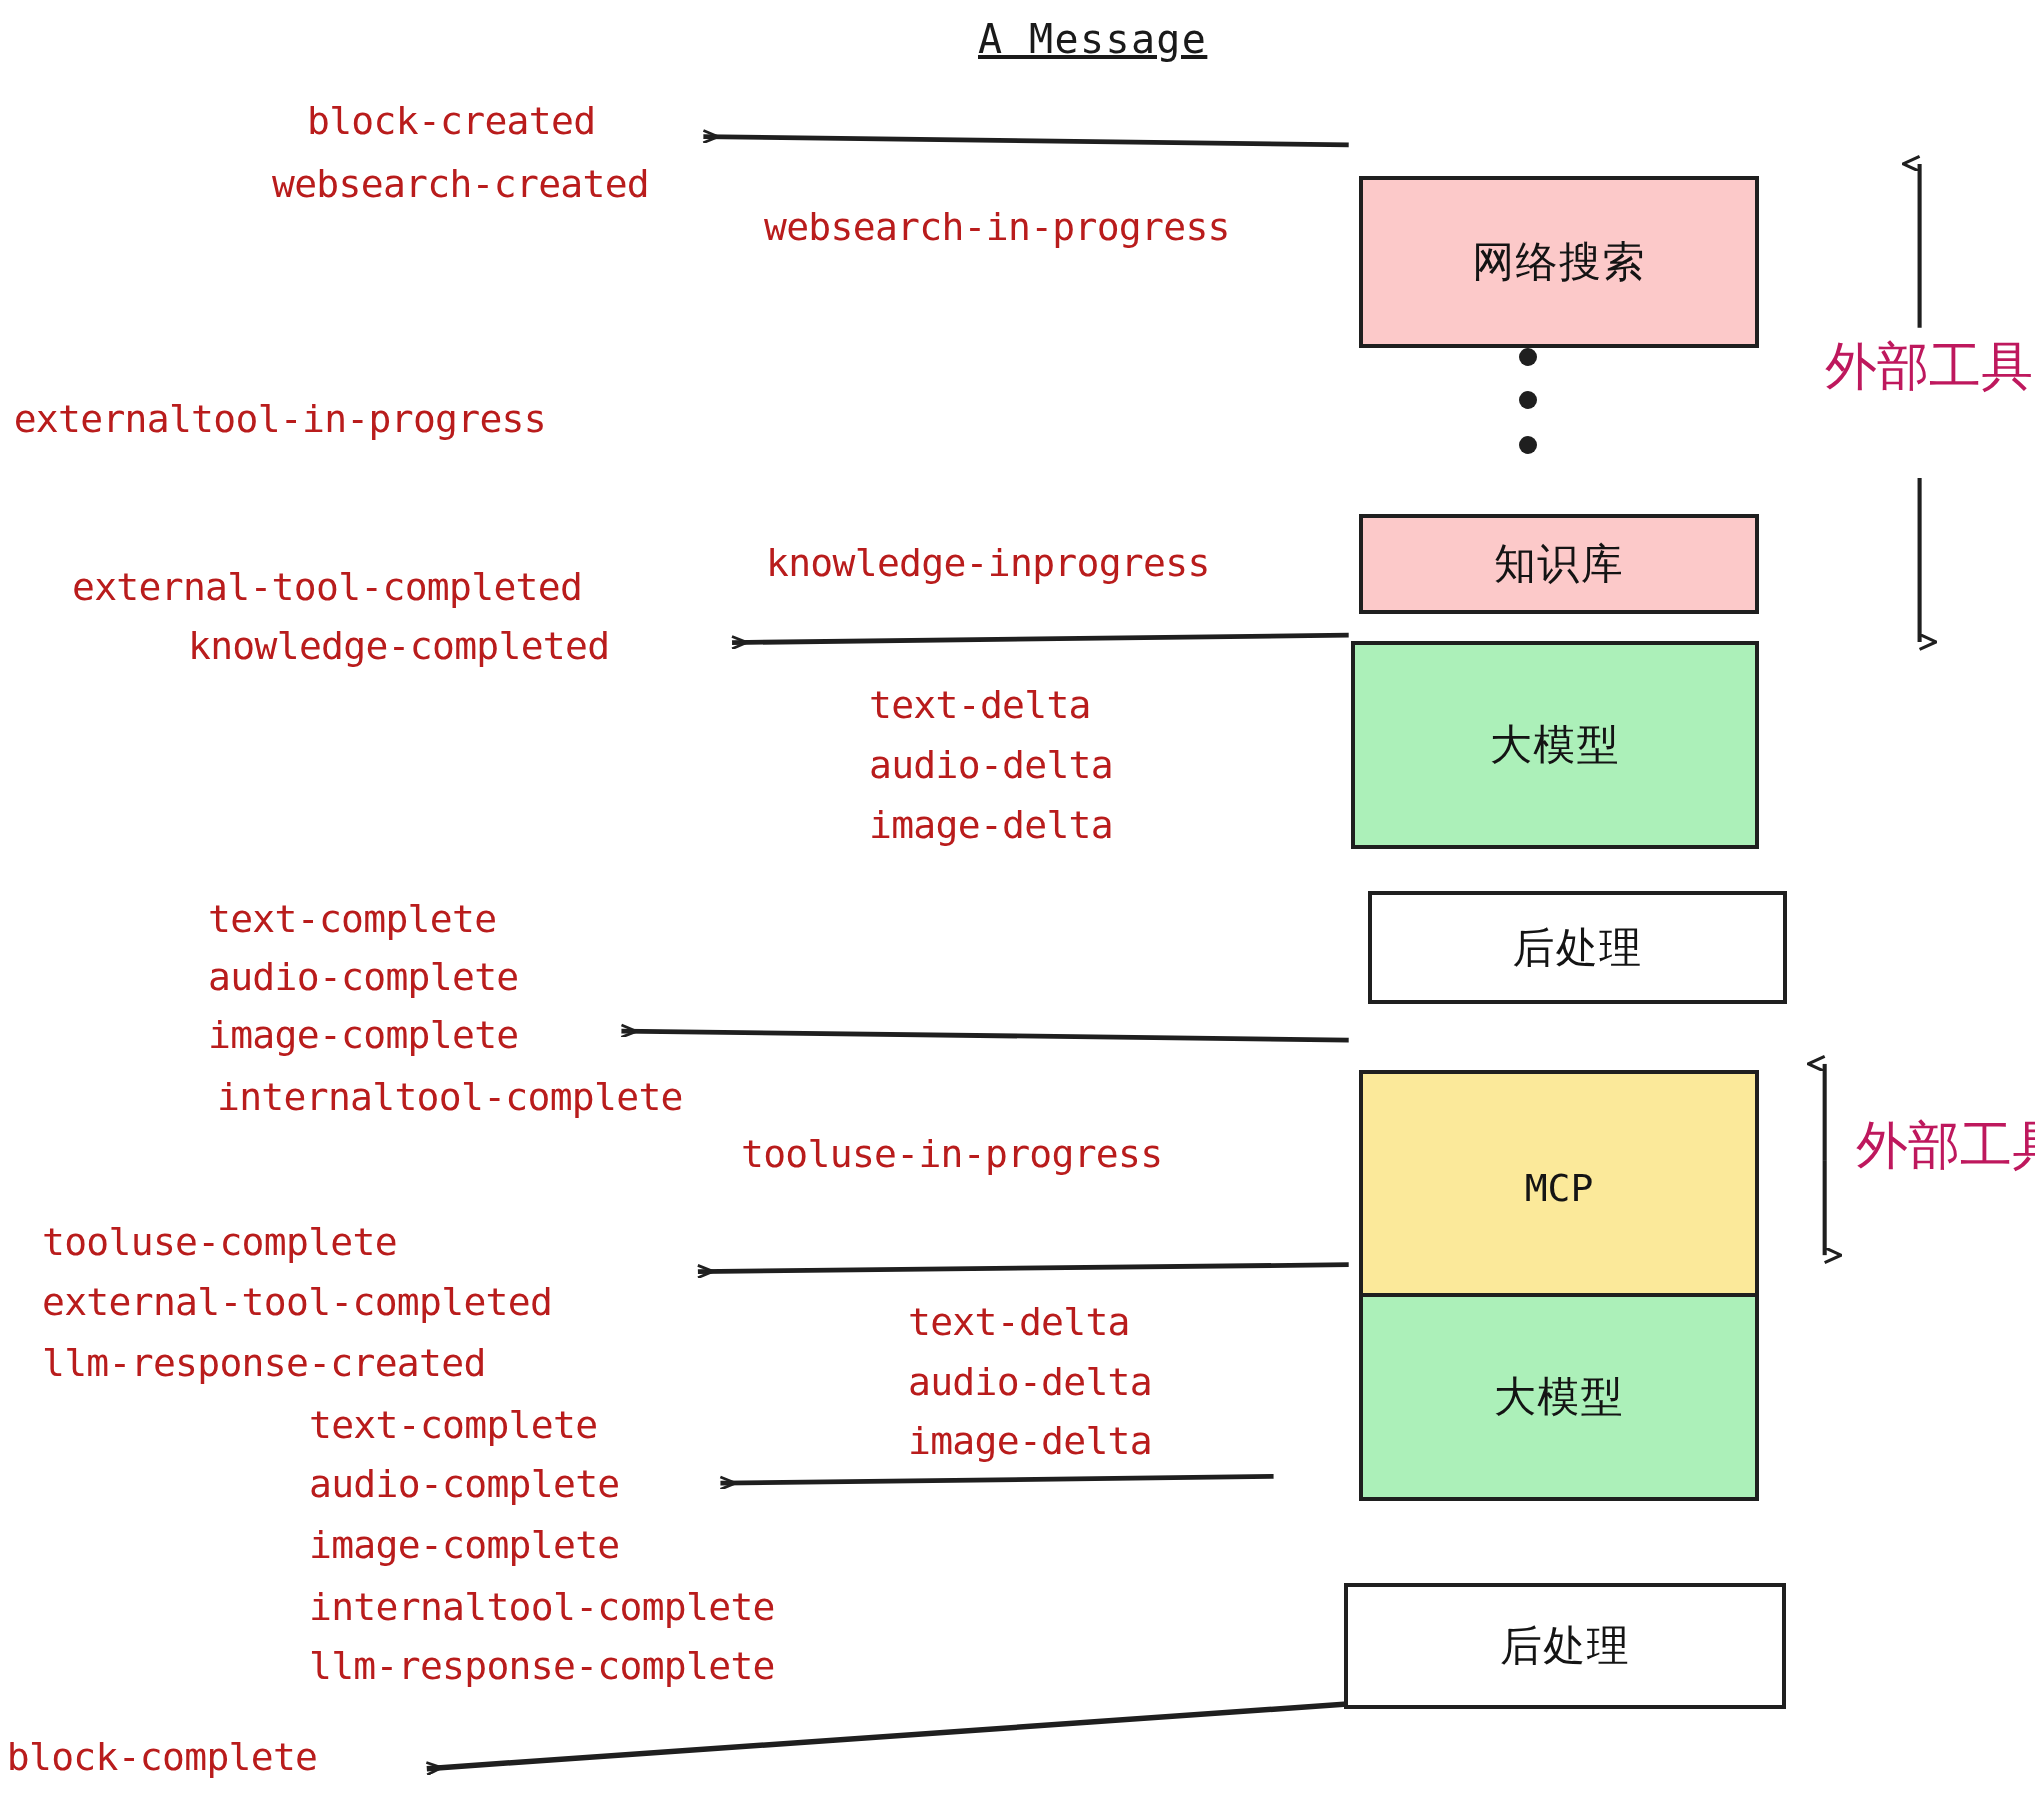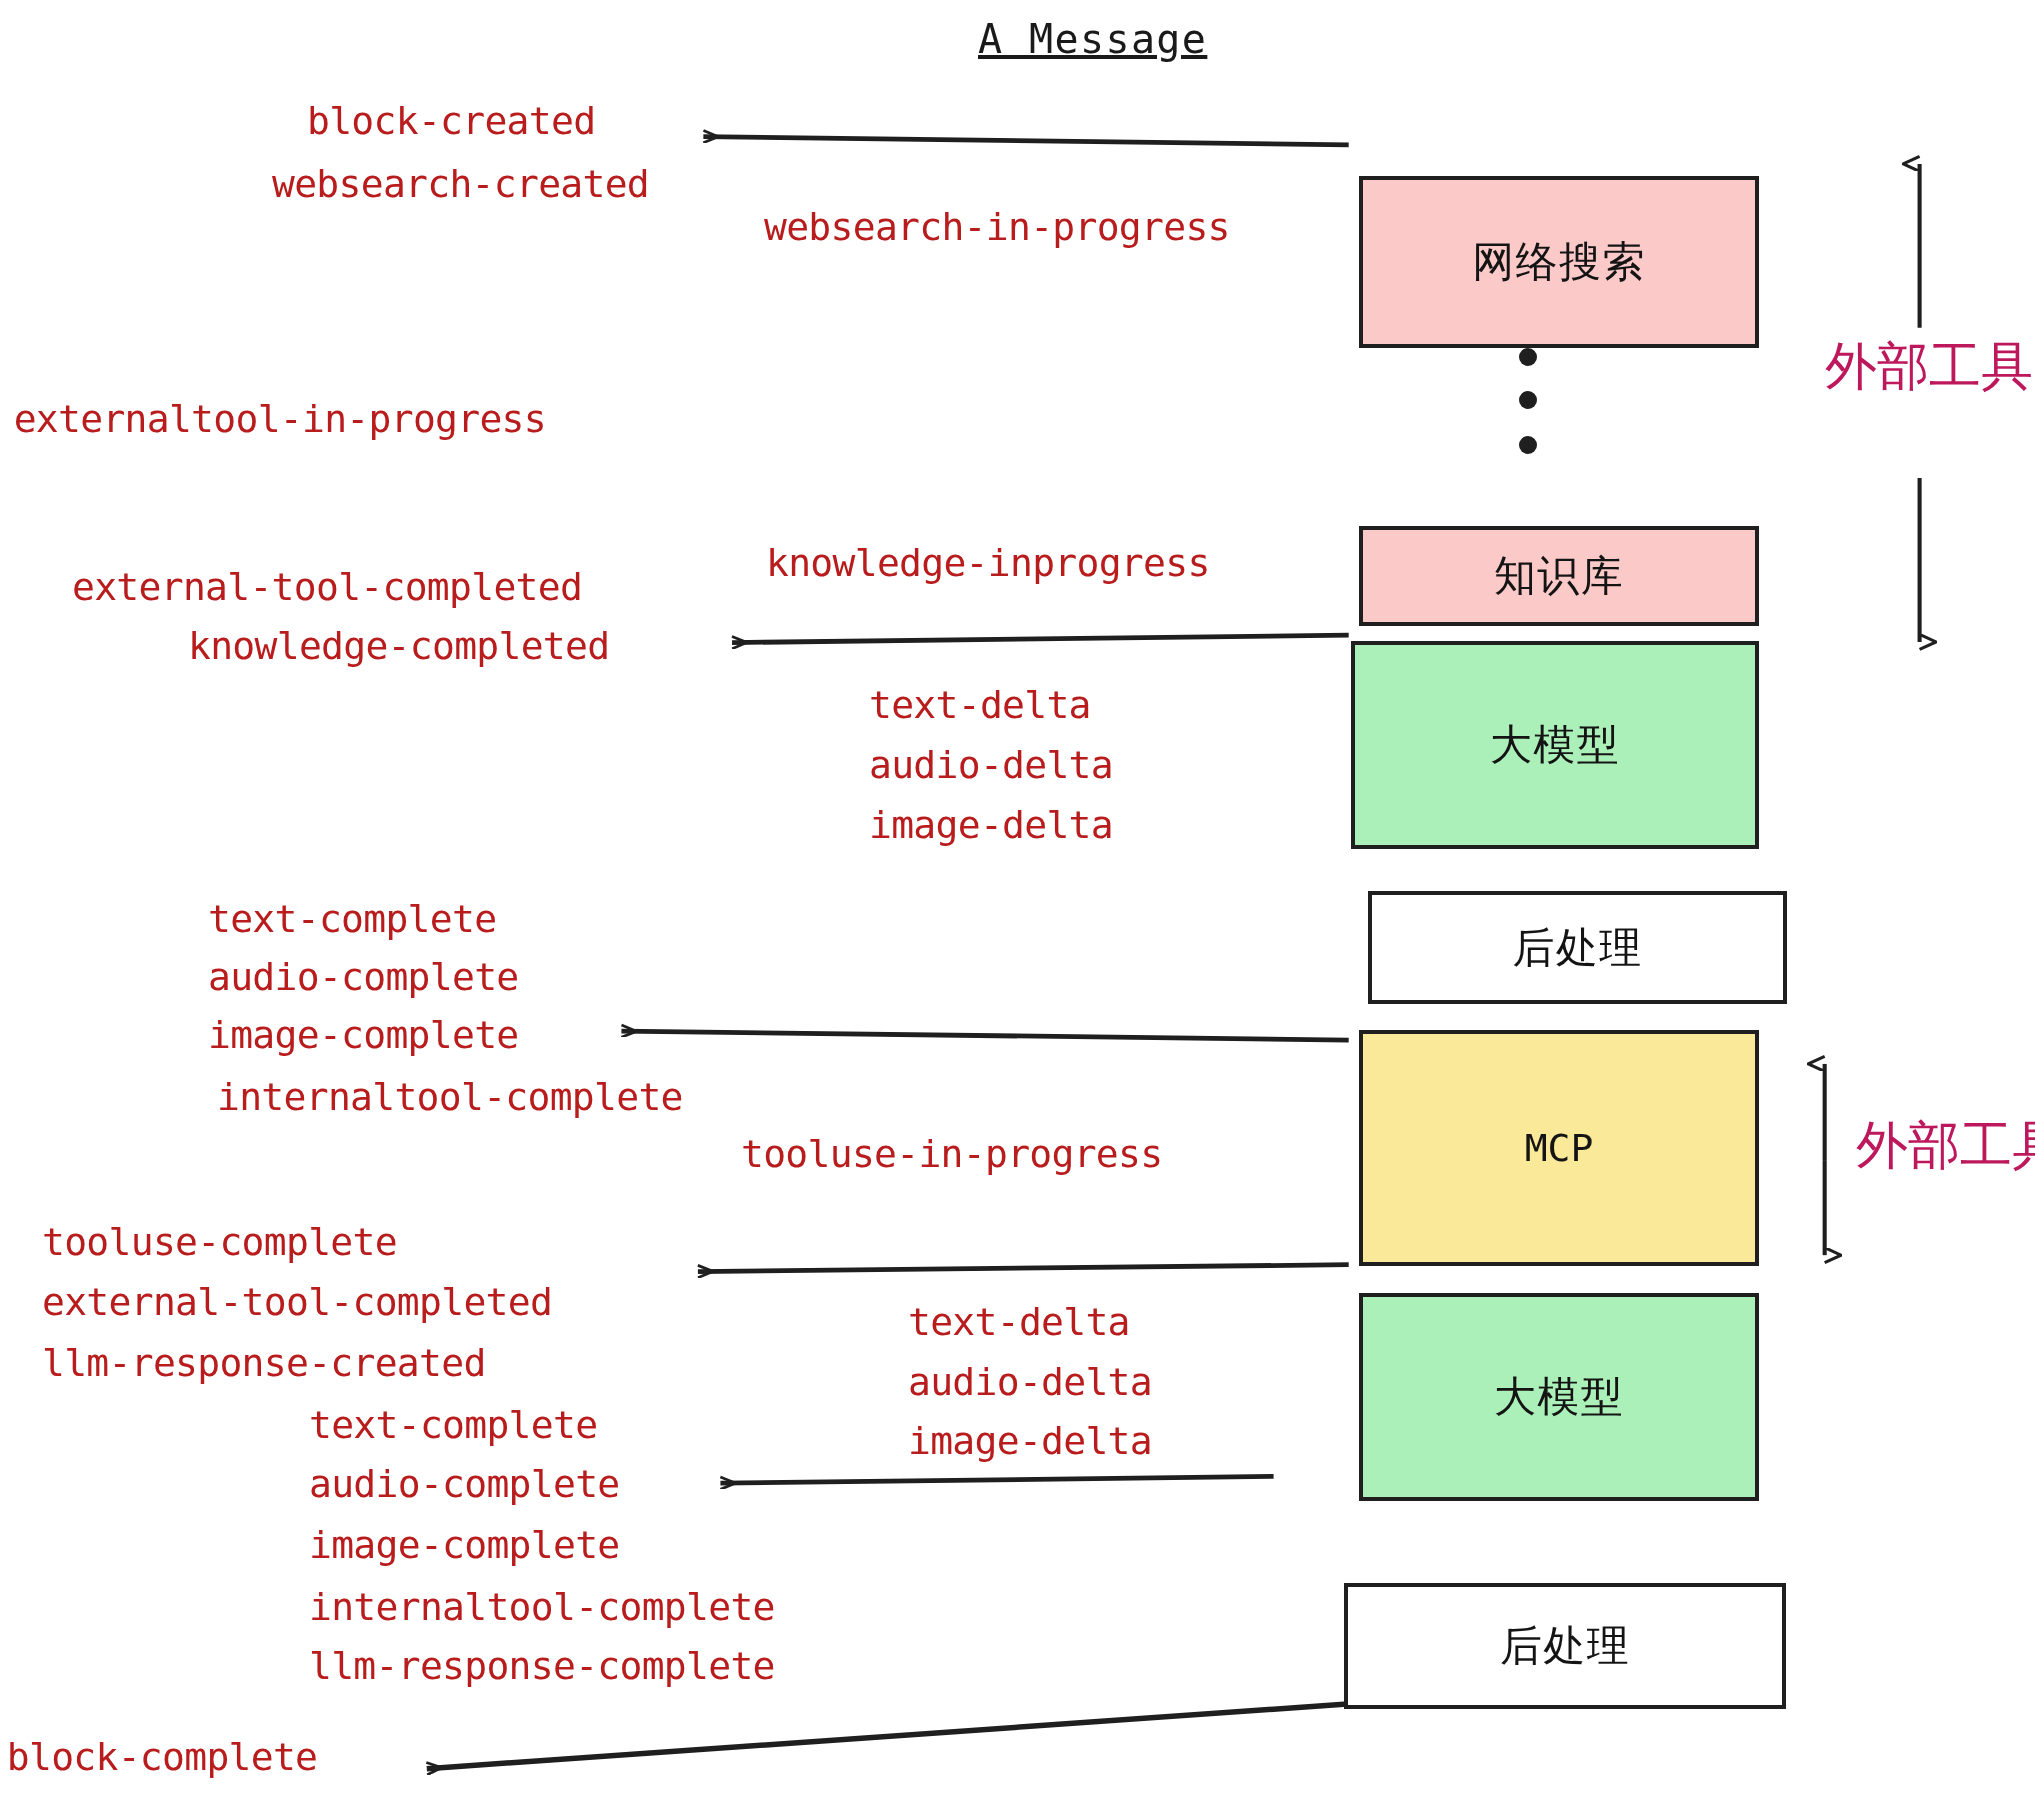--- a/index.html
+++ b/index.html
@@ -95,27 +95,27 @@
 
     <line x1="2811" y1="480" x2="2811" y2="240" stroke="#1f1f1f" stroke-width="6" marker-end="url(#ahU)"></line>
     <line x1="2811" y1="700" x2="2811" y2="940" stroke="#1f1f1f" stroke-width="6" marker-end="url(#ahU)"></line>
 
     <line x1="2672" y1="1700" x2="2672" y2="1558" stroke="#1f1f1f" stroke-width="6" marker-end="url(#ahU)"></line>
     <line x1="2672" y1="1700" x2="2672" y2="1838" stroke="#1f1f1f" stroke-width="6" marker-end="url(#ahU)"></line>
   </svg>
 
   <div class="box" style="left:1359px; top:176px; width:400px; height:172px; background:#FCC9C9;">网络搜索</div>
 
-  <div class="box" style="left:1359px; top:514px; width:400px; height:100px; background:#FCC9C9;margin-top:12px;">知识库</div>
+  <div class="box" style="left:1359px; top:514px; width:400px; height:100px; background:#FCC9C9;">知识库</div>
 
   <div class="box" style="left:1351px; top:641px; width:408px; height:208px; background:#ACF0B9;">大模型</div>
 
   <div class="box" style="left:1368px; top:891px; width:419px; height:113px; background:#FFFFFF;">后处理</div>
 
-  <div class="box mono" style="left:1359px; top:1030px; width:400px; height:236px; background:#FBE99A;">MCP</div>
+  <div class="box mono" style="left:1359px; top:1070px; width:400px; height:236px; background:#FBE99A;">MCP</div>
 
   <div class="box" style="left:1359px; top:1293px; width:400px; height:208px; background:#ACF0B9;">大模型</div>
 
   <div class="box" style="left:1344px; top:1583px; width:442px; height:126px; background:#FFFFFF;">后处理</div>
 
   <div class="dot" style="left:1519px; top:348px;"></div>
   <div class="dot" style="left:1519px; top:391px;"></div>
   <div class="dot" style="left:1519px; top:436px;"></div>
 
   <div class="cjk" style="left:1825px; top:340px;">外部工具</div>

